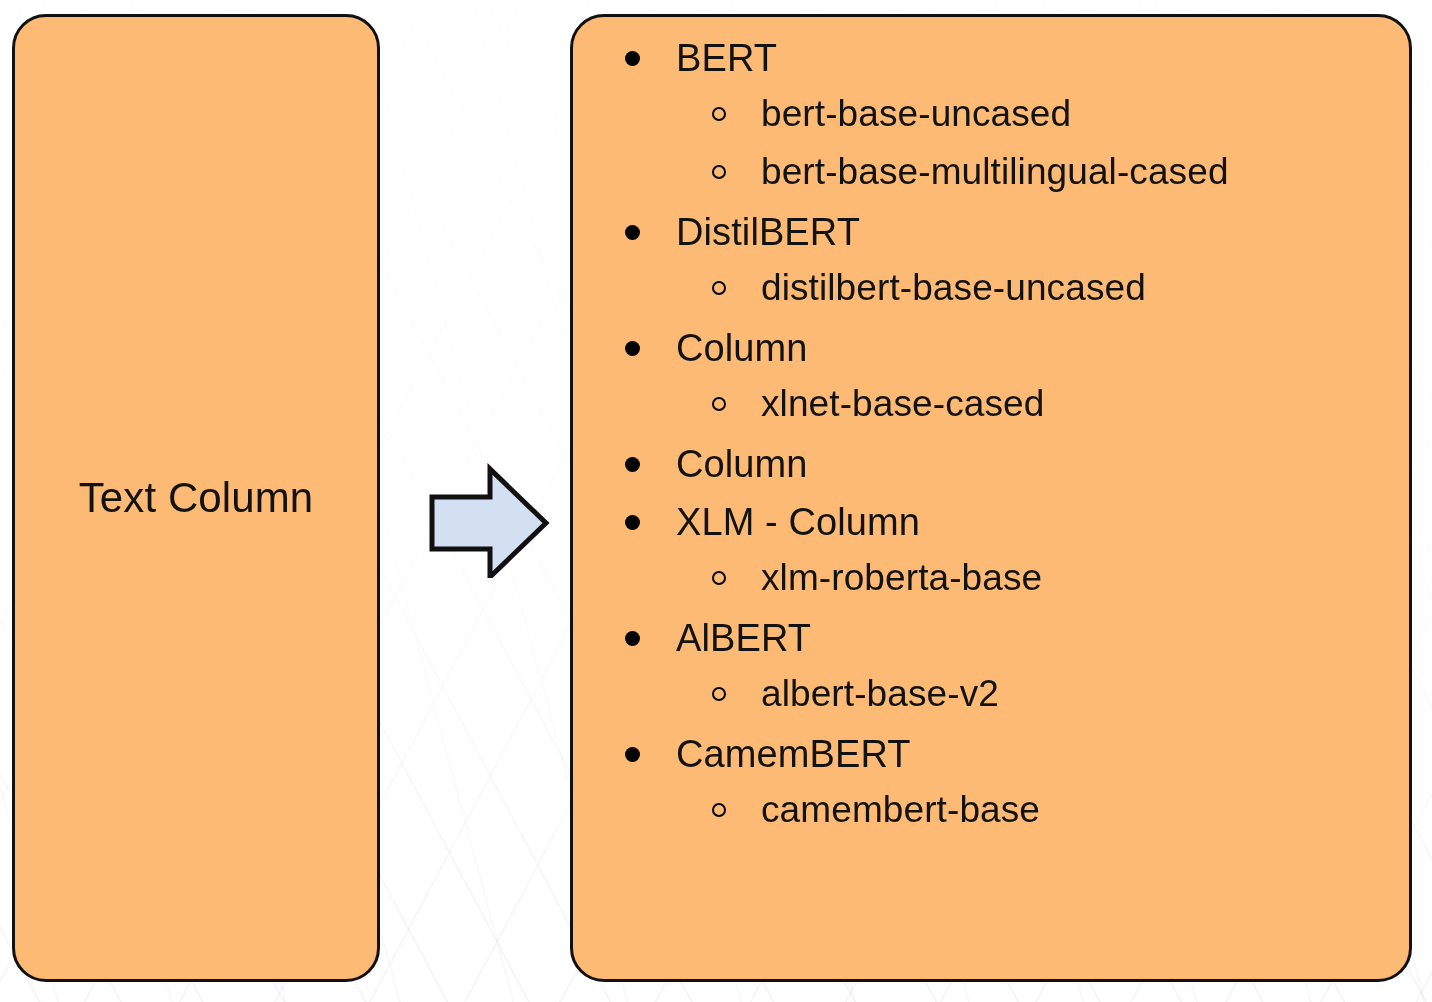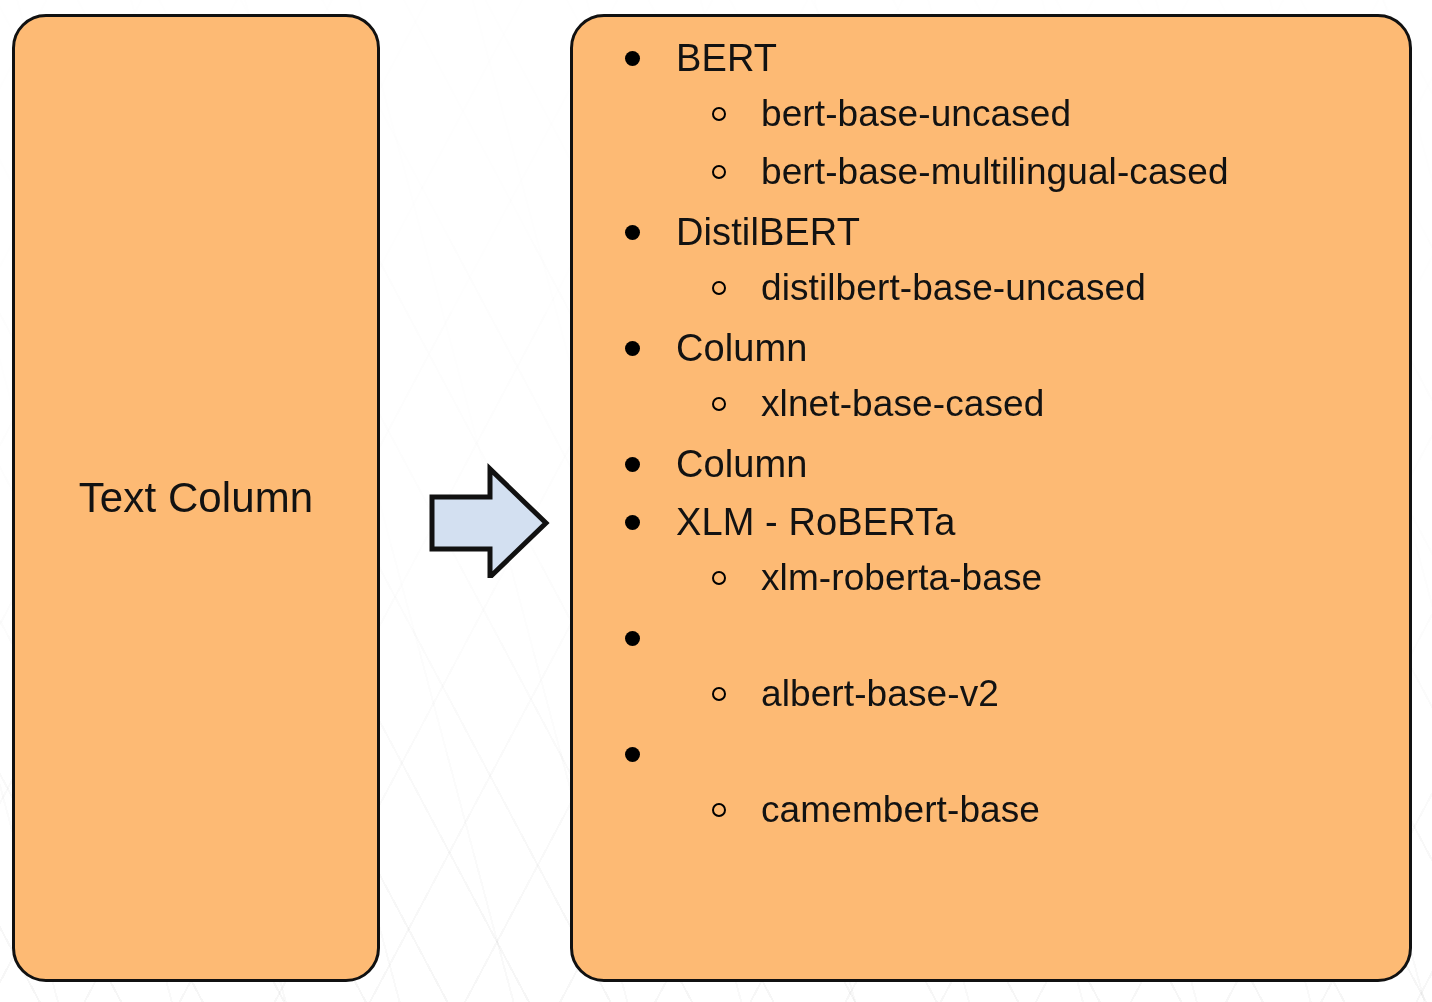--- a/index.html
+++ b/index.html
@@ -247,53 +247,55 @@
     </li>
 
     <li class="group">
     </li>
 
     <li class="group">
       <div class="group-row">
         <span class="bullet-l1">
             <span class="dot"></span>
           </span>
-        <span class="group-label">XLM - RoBERTa</span>
+        <span class="group-label">XLM - Column</span>
       </div>
       <ul class="sub-list">
         <li class="sub-row">
           <span class="bullet-l2">
               <span class="ring"></span>
             </span>
           <span class="sub-label">xlm-roberta-base</span>
         </li>
       </ul>
     </li>
 
     <li class="group">
       <div class="group-row">
         <span class="bullet-l1">
             <span class="dot"></span>
           </span>
+        <span class="group-label">AlBERT</span>
       </div>
       <ul class="sub-list">
         <li class="sub-row">
           <span class="bullet-l2">
               <span class="ring"></span>
             </span>
           <span class="sub-label">albert-base-v2</span>
         </li>
       </ul>
     </li>
 
     <li class="group">
       <div class="group-row">
         <span class="bullet-l1">
             <span class="dot"></span>
           </span>
+        <span class="group-label">CamemBERT</span>
       </div>
       <ul class="sub-list">
         <li class="sub-row">
           <span class="bullet-l2">
               <span class="ring"></span>
             </span>
           <span class="sub-label">camembert-base</span>
         </li>
       </ul>
     </li>

